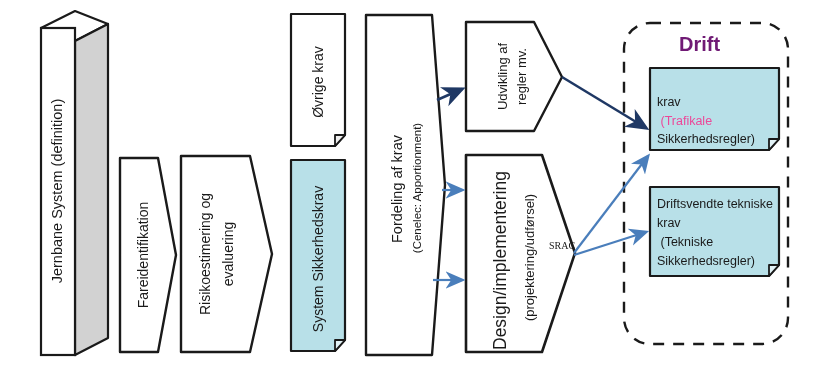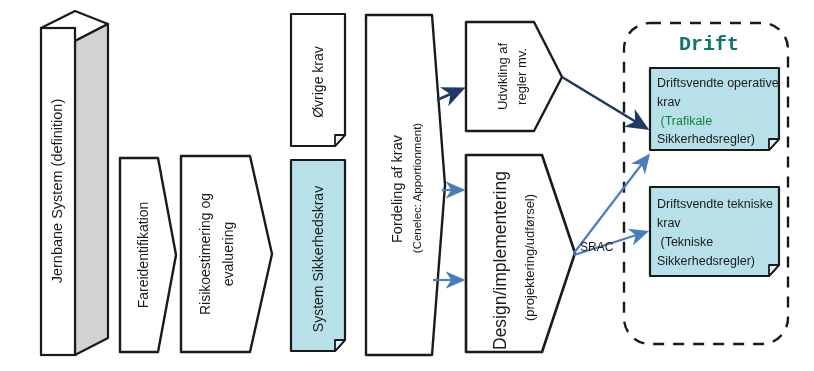--- a/index.html
+++ b/index.html
@@ -8,21 +8,21 @@
   #diagram{position:relative;width:814px;height:371px;}
   svg{position:absolute;left:0;top:0;width:814px;height:371px;}
   .lbl{position:absolute;}
   .vtext{
     transform-origin:50% 50%;
     white-space:nowrap;
     color:#1a1a1a;
     text-align:center;
   }
   .rot{transform:rotate(-90deg);}
-  .heading-blue{color:#0f766e;font-weight:bold;font-family:Liberation Mono, monospace;}
+  .heading-blue{color:#701a75;font-weight:bold;}
 </style>
 </head>
 <body>
 
 <div id="diagram">
 
   <svg viewBox="0 0 814 371">
     <defs>
       <marker id="ar-navy" markerWidth="9" markerHeight="9" refX="7.5" refY="4" orient="auto">
         <path d="M0,0 L9,4 L0,8 L2.6,4 Z" fill="#1f3864"></path>
@@ -127,25 +127,24 @@
   <div class="lbl vtext rot" style="left:307px;top:182px;width:220px;font-size:11.5px;">(Cenelec: Apportionment)</div>
 
   <div class="lbl vtext rot" style="left:432px;top:69px;width:140px;font-size:13px;">Udvikling af</div>
   <div class="lbl vtext rot" style="left:451px;top:69px;width:140px;font-size:13px;">regler mv.</div>
 
   <div class="lbl vtext rot" style="left:390px;top:250px;width:220px;font-size:17.5px;">Design/implementering</div>
   <div class="lbl vtext rot" style="left:419px;top:250px;width:220px;font-size:13px;">(projektering/udførsel)</div>
 
   <div class="lbl heading-blue" style="left:679px;top:33px;font-size:20px;">Drift</div>
 
-  <div class="lbl" style="left:657px;top:76px;font-size:12.5px;color:#1a1a1a;">Driftsvendte operative</div>
   <div class="lbl" style="left:657px;top:95px;font-size:12.5px;color:#1a1a1a;">krav</div>
-  <div class="lbl" style="left:657px;top:114px;font-size:12.5px;color:#15803d;white-space:pre;"> (Trafikale</div>
+  <div class="lbl" style="left:657px;top:114px;font-size:12.5px;color:#ec4899;white-space:pre;"> (Trafikale</div>
   <div class="lbl" style="left:657px;top:132px;font-size:12.5px;color:#1a1a1a;">Sikkerhedsregler)</div>
 
   <div class="lbl" style="left:657px;top:197px;font-size:12.5px;color:#1a1a1a;">Driftsvendte tekniske</div>
   <div class="lbl" style="left:657px;top:216px;font-size:12.5px;color:#1a1a1a;">krav</div>
   <div class="lbl" style="left:657px;top:235px;font-size:12.5px;color:#1a1a1a;white-space:pre;text-align:right;"> (Tekniske</div>
   <div class="lbl" style="left:657px;top:254px;font-size:12.5px;color:#1a1a1a;">Sikkerhedsregler)</div>
 
-  <div class="lbl" style="left:580px;top:240px;font-size:12px;color:#1a1a1a;">SRAC</div>
+  <div class="lbl" style="left:549px;top:240px;font-size:10px;color:#1a1a1a;font-family:Liberation Serif, serif;">SRAC</div>
 
 </div>
 
 </body></html>

